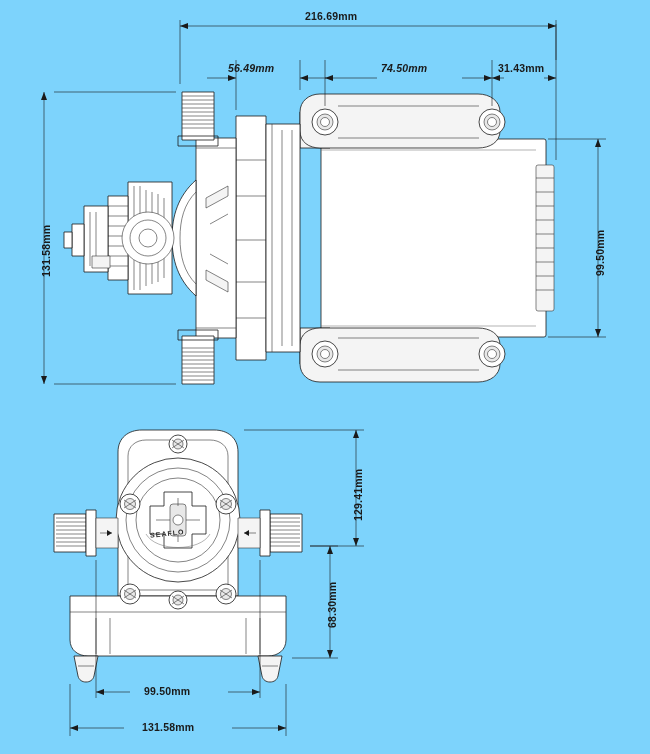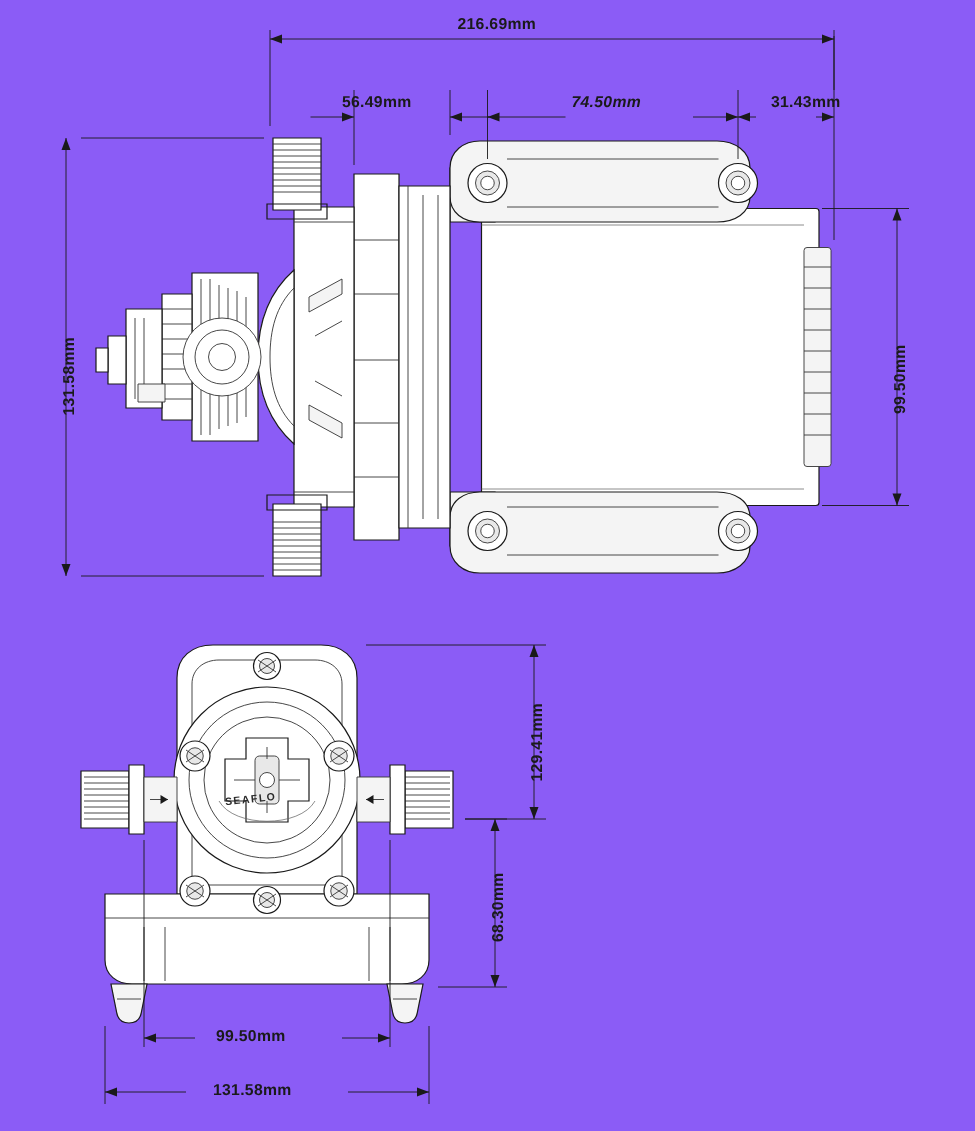--- a/index.html
+++ b/index.html
@@ -7,21 +7,21 @@
     padding: 0;
     background: #ffffff;
   }
   body {
     font-family: "Liberation Sans", sans-serif;
   }
   #sheet {
     position: relative;
     width: 650px;
     height: 754px;
-    background: #8b5cf6;
+    background: #7dd3fc;
     overflow: hidden;
   }
   .dim-label {
     position: absolute;
     font-size: 10.5px;
     font-weight: bold;
     color: #1a1a1a;
     letter-spacing: 0.2px;
     white-space: nowrap;
   }
@@ -325,25 +325,25 @@
       <line class="ext" x1="286" y1="684" x2="286" y2="736"></line>
       <line class="ext" x1="70" y1="728" x2="124" y2="728"></line>
       <line class="ext" x1="232" y1="728" x2="286" y2="728"></line>
       <path d="M70 728 L78 725 L78 731 Z" fill="#1a1a1a"></path>
       <path d="M286 728 L278 725 L278 731 Z" fill="#1a1a1a"></path>
     </g>
   </svg>
 
   <div class="dim-label" style="left:305px; top:10px;">216.69mm</div>
 
-  <div class="dim-label" style="left:228px; top:62px;">56.49mm</div>
+  <div class="dim-label" style="left:228px; top:62px;font-style:italic;">56.49mm</div>
 
   <div class="dim-label" style="left:381px; top:62px;font-style:italic;">74.50mm</div>
 
-  <div class="dim-label" style="left:514px; top:62px;">31.43mm</div>
+  <div class="dim-label" style="left:498px; top:62px;">31.43mm</div>
 
   <div class="dim-label vert" style="left:40px; top:277px;">131.58mm</div>
 
   <div class="dim-label vert" style="left:594px; top:276px;">99.50mm</div>
 
   <div class="dim-label vert" style="left:352px; top:521px;">129.41mm</div>
 
   <div class="dim-label vert" style="left:326px; top:628px;">68.30mm</div>
 
   <div class="dim-label" style="left:144px; top:685px;">99.50mm</div>

